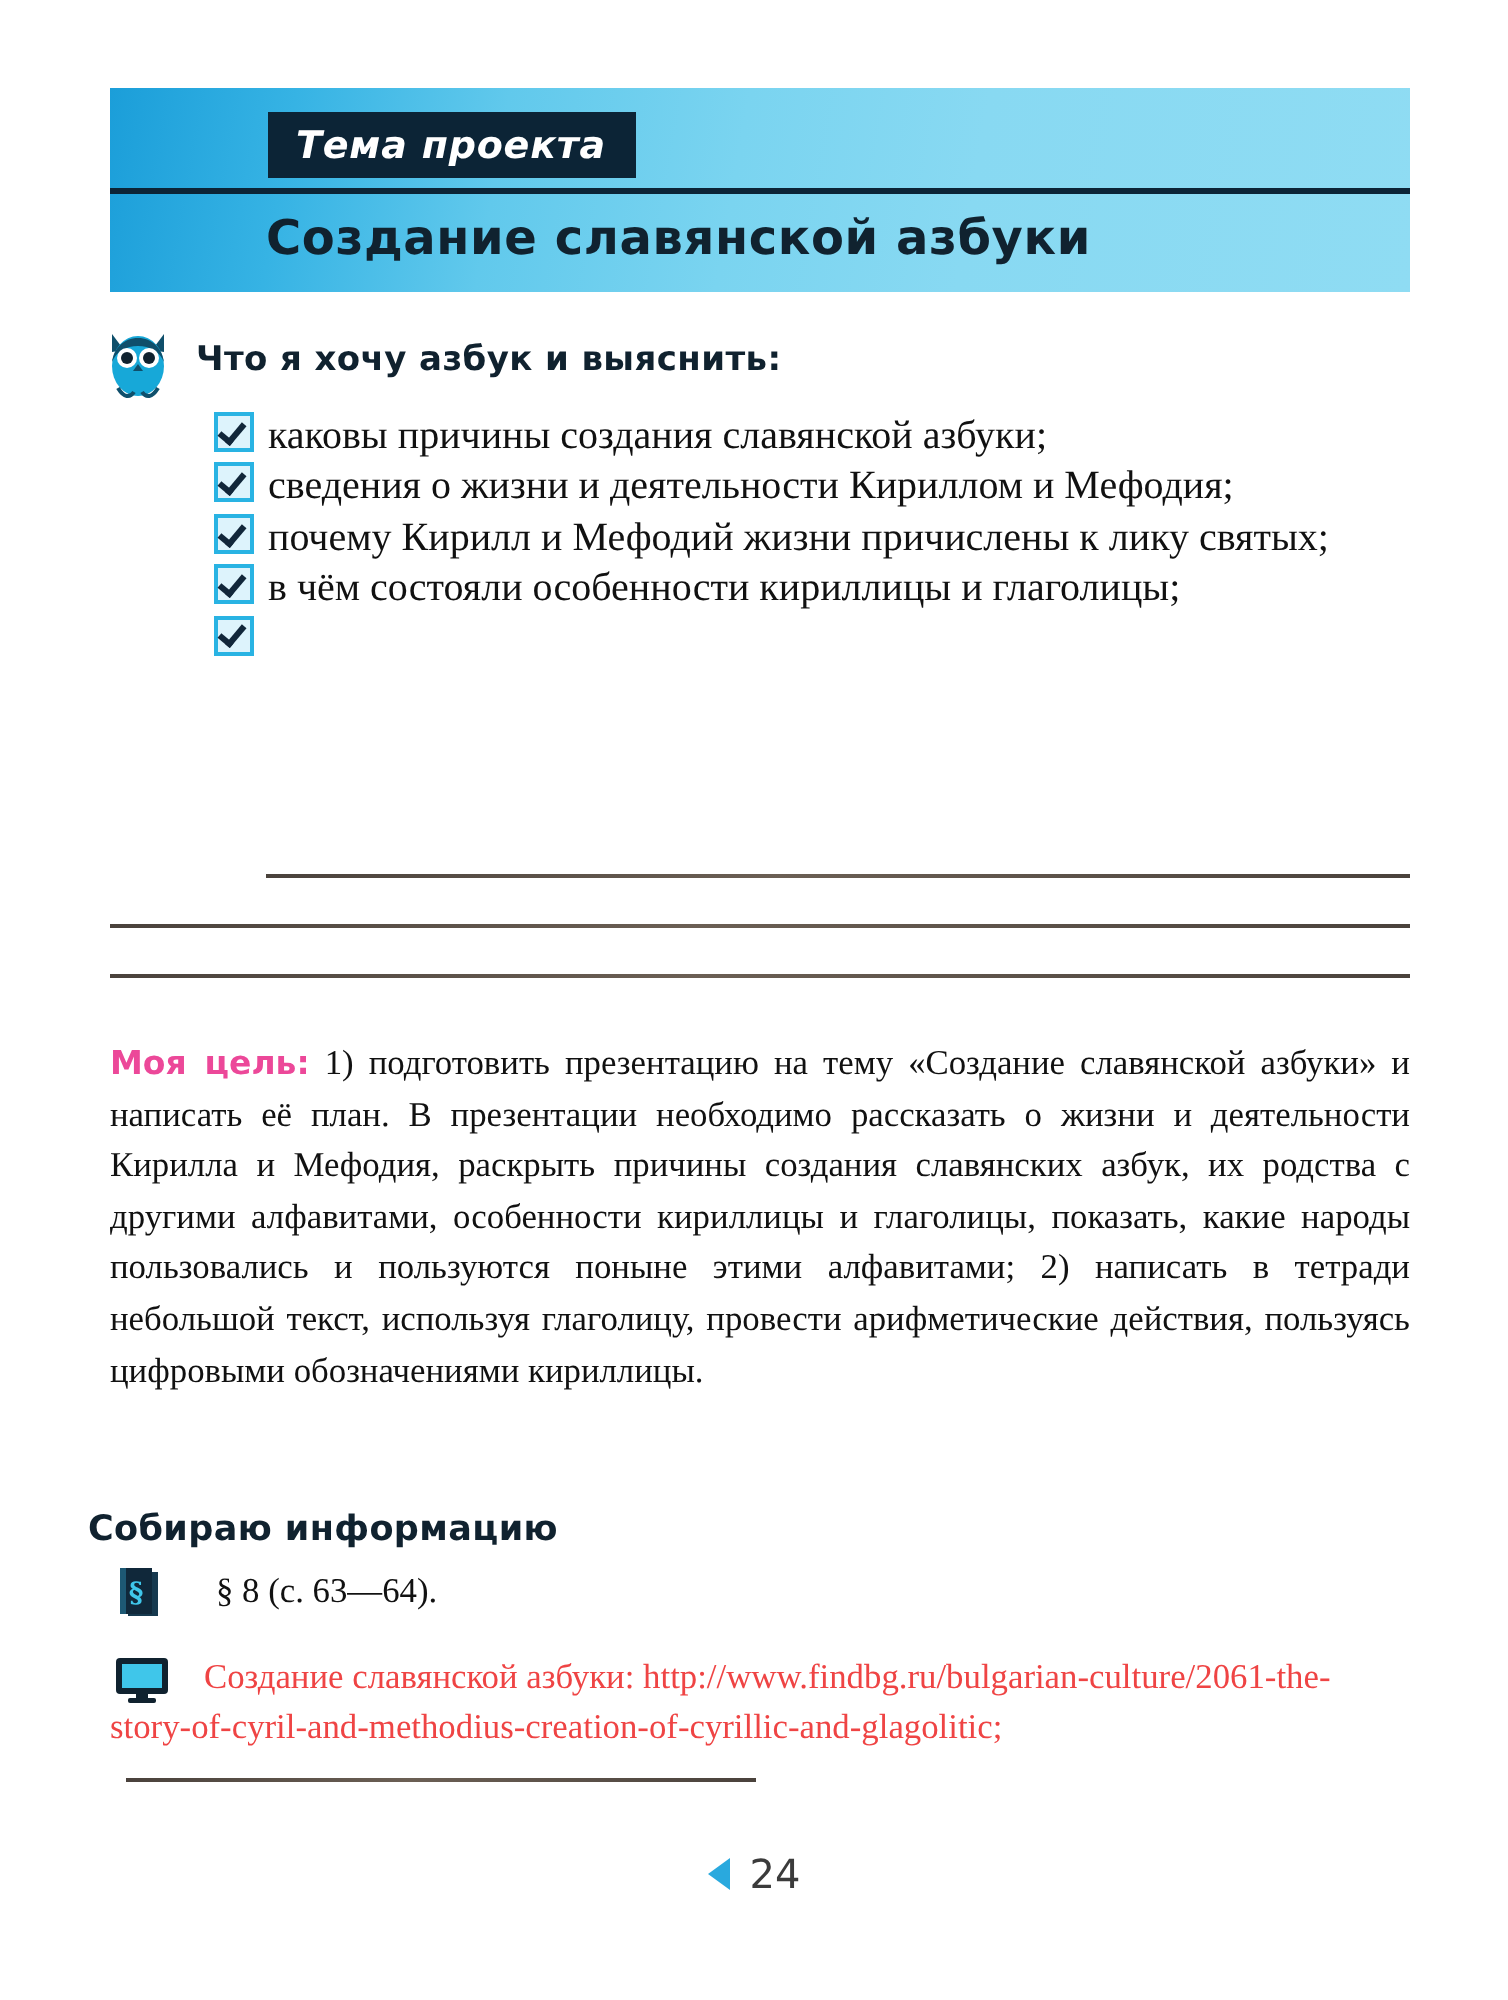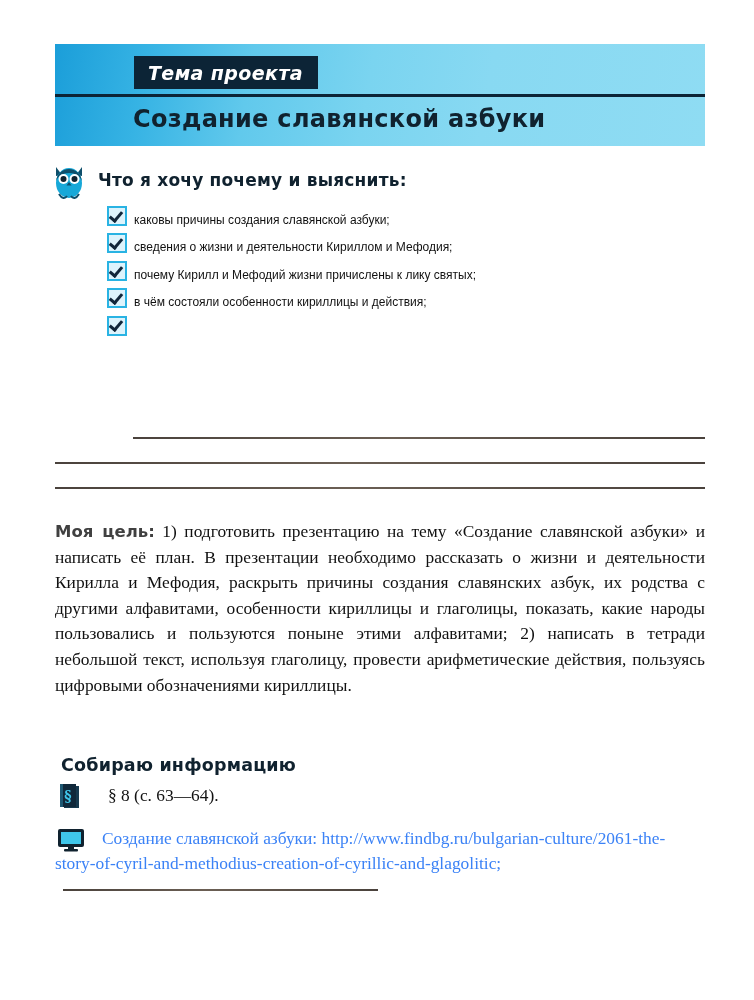--- a/index.html
+++ b/index.html
@@ -105,22 +105,22 @@
 
   
   .checklist {
     position: absolute;
     left: 55px;
     top: 206px;
     width: 650px;
   }
   .check-item {
     position: relative;
-    font-family: Liberation Sans, sans-serif;
-    font-size: 12px;
+    font-family: Liberation Serif, serif;
+    font-size: 20px;
     line-height: 25.4px;
     color: #111111;
     text-align: justify;
     text-indent: 52px;
     margin: 0 0 0 0;
     padding: 0;
   }
   .cbox {
     display: inline-block;
     width: 16px;
@@ -165,27 +165,27 @@
     font-family: "Liberation Serif", serif;
     font-size: 17.4px;
     line-height: 25.6px;
     color: #111111;
     text-align: justify;
   }
   .goal-label {
     font-family: "DejaVu Sans", sans-serif;
     font-weight: bold;
     font-size: 16.5px;
-    color: #404040;
+    color: #ec4899;
   }
 
   
   .gather-heading {
     position: absolute;
-    left: 61px;
+    left: 44px;
     top: 755px;
     font-family: "DejaVu Sans", sans-serif;
     font-weight: bold;
     font-size: 17.5px;
     color: #10222f;
     letter-spacing: 0.2px;
     white-space: nowrap;
   }
   .book-row {
     position: absolute;
@@ -213,21 +213,21 @@
   }
   .monitor-icon {
     position: absolute;
     left: 2px;
     top: 2px;
   }
   .web-text {
     font-family: "Liberation Serif", serif;
     font-size: 17.4px;
     line-height: 25.4px;
-    color: #3b82f6;
+    color: #ef4444;
     text-indent: 47px;
   }
   .web-text .tail-rule {
     display: inline-block;
     width: 315px;
     height: 2px;
     background: linear-gradient(90deg,#4a423c,#6b5f54 45%,#4a423c);
     vertical-align: 4px;
     margin-left: 8px;
   }
@@ -278,39 +278,39 @@
         <path d="M17 6 C10 6 5 11 4 18 C6 13 11 10 17 10 C23 10 28 13 30 18 C29 11 24 6 17 6 Z" fill="#0f4f6b"></path>
         <circle cx="11.5" cy="16" r="5" fill="#ffffff"></circle>
         <circle cx="22.5" cy="16" r="5" fill="#ffffff"></circle>
         <circle cx="11.5" cy="16" r="3" fill="#10222f"></circle>
         <circle cx="22.5" cy="16" r="3" fill="#10222f"></circle>
         <path d="M17 19 L14.5 22.5 L19.5 22.5 Z" fill="#0f4f6b"></path>
         <path d="M7 31 C10 36 13 36 15 33" stroke="#0f4f6b" stroke-width="2" fill="none"></path>
         <path d="M27 31 C24 36 21 36 19 33" stroke="#0f4f6b" stroke-width="2" fill="none"></path>
       </svg>
     </span>
-    <span class="owl-heading-text">Что я хочу почему и выяснить:</span>
+    <span class="owl-heading-text">Что я хочу азбук и выяснить:</span>
   </div>
 
   <div class="checklist">
 
     <p class="check-item">
       <span class="cbox"></span><span class="txt">каковы причины создания славянской азбуки;</span>
     </p>
 
     <p class="check-item">
       <span class="cbox"></span><span class="txt">сведения о жизни и деятельности Кириллом и Мефодия;</span>
     </p>
 
     <p class="check-item">
       <span class="cbox"></span><span class="txt">почему Кирилл и Мефодий жизни причислены к лику святых;</span>
     </p>
 
     <p class="check-item">
-      <span class="cbox"></span><span class="txt">в чём состояли особенности кириллицы и действия;</span>
+      <span class="cbox"></span><span class="txt">в чём состояли особенности кириллицы и глаголицы;</span>
     </p>
 
 
     <p class="check-item">
       <span class="cbox empty"></span><span class="txt"></span>
     </p>
   </div>
 
   <div class="rule-line" style="left:133px; top:437px; width:572px;"></div>
   <div class="rule-line" style="left:55px;  top:462px; width:650px;"></div>
@@ -339,14 +339,18 @@
       <svg width="28" height="24" viewBox="0 0 28 24">
         <rect x="1" y="1" width="26" height="18" rx="2" fill="#10222f"></rect>
         <rect x="4" y="4" width="20" height="12" fill="#3fc6ea"></rect>
         <rect x="11" y="19" width="6" height="3" fill="#10222f"></rect>
         <rect x="7" y="21" width="14" height="2.5" rx="1" fill="#10222f"></rect>
       </svg>
     </span>
     <div class="web-text"><span>Создание славянской азбуки: http://www.findbg.ru/bulgarian-culture/2061-the-story-of-cyril-and-methodius-creation-of-cyrillic-and-glagolitic;</span><span class="tail-rule"></span></div>
   </div>
 
+  <div class="footer">
+    <span class="foot-arrow"></span>
+    <span class="foot-num">24</span>
+  </div>
 
 </div>
 
 </body></html>

